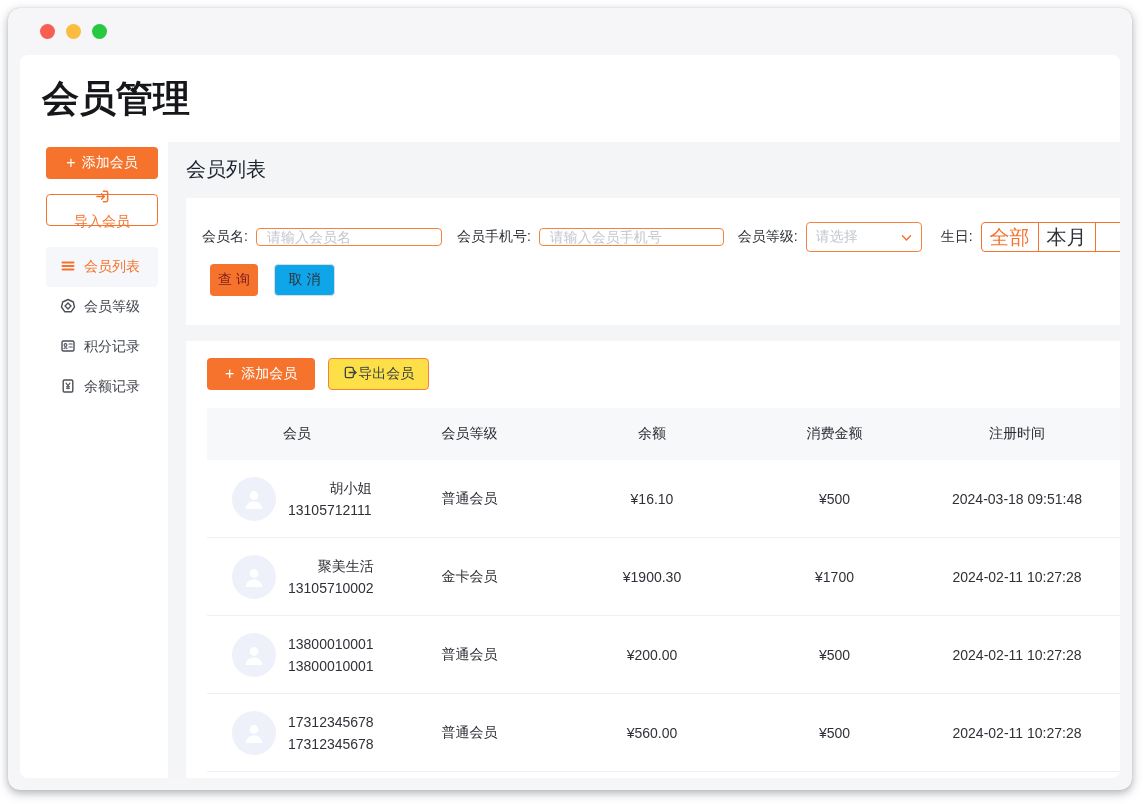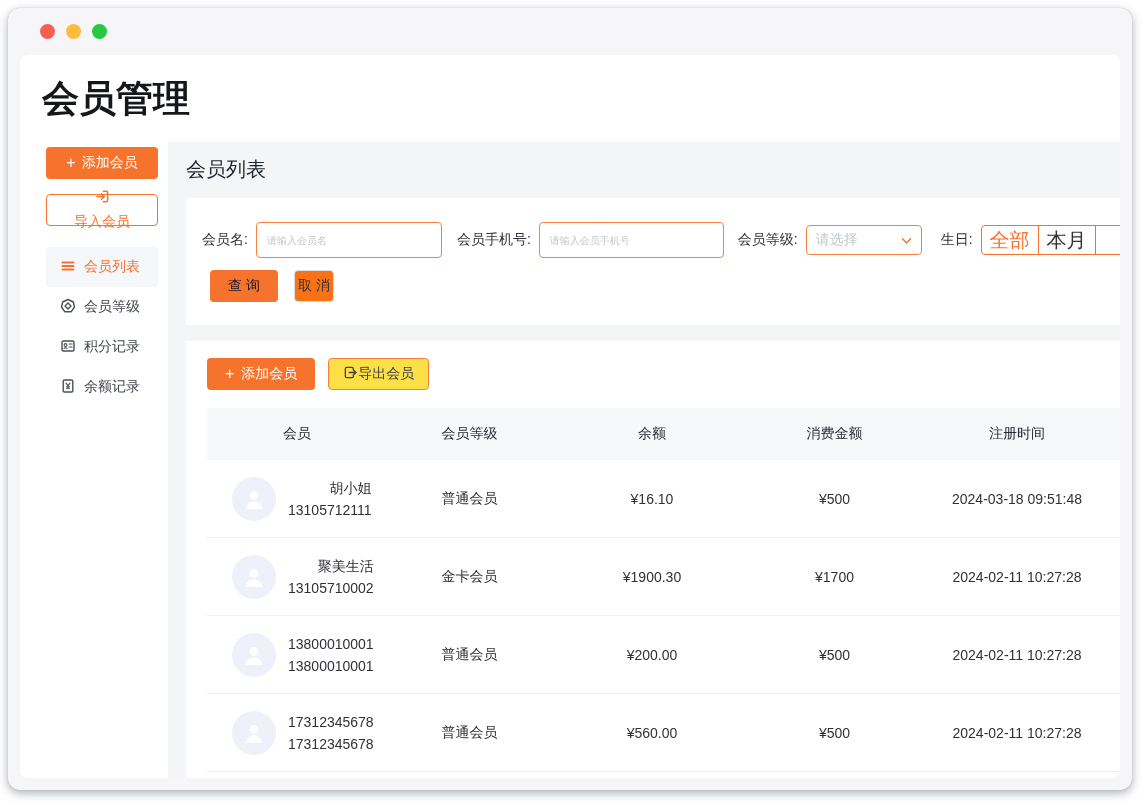--- a/index.html
+++ b/index.html
@@ -52,22 +52,22 @@
   
   .main { flex:1; min-width:0; background:#f4f5f7; overflow:hidden; display:flex; flex-direction:column; }
   .main-title-block { height:56px; flex:none; padding:14px 0 0 18px; }
   .main-title { font-size:20px; font-weight:500; color:#1c232e; }
   .panel { background:#fff; margin-left:18px; width:1000px; flex:none; }
   
   .filter-panel { height:127px; padding:24px 0 0 16px; }
   .filter-row { display:flex; align-items:center; }
   .f-label { font-size:14px; color:#2e3238; margin-right:8px; white-space:nowrap; }
   .f-input {
-    height:36px; border:1px solid #f7823f; border-radius:4px;
-    padding:0 10px; font-size:10px; color:#303138; background:#fff;
+    height:18px; border:1px solid #f7823f; border-radius:4px;
+    padding:0 10px; font-size:14px; color:#303138; background:#fff;
     font-family:inherit; outline:none;
   }
   .f-input::placeholder { color:#c2c7cf; }
   .w-name { width:186px; }
   .w-phone { width:185px; }
   .gap15 { margin-left:15px; } .gap14 { margin-left:14px; } .gap19 { margin-left:19px; }
   .f-select {
     width:116px; height:30px; border:1px solid #f7823f; border-radius:4px;
     display:flex; align-items:center; justify-content:space-between;
     padding:0 9px; cursor:pointer; background:#fff;
@@ -80,22 +80,22 @@
     font-size:20px; color:#303138; background:#fff; cursor:pointer;
   }
   .seg:first-child { margin-left:0; border-radius:4px 0 0 4px; }
   .seg.selected { color:#f5732c; }
   .filter-actions { margin-top:12px; display:flex; gap:16px; padding-left:8px; }
   .btn {
     height:32px; border-radius:4px; font-size:14px; cursor:pointer;
     display:flex; align-items:center; justify-content:center;
     font-family:inherit; border:1px solid transparent; background:none;
   }
-  .btn-primary { background:#f5732c; color:#0f172a; width:68px;text-align:center; }
-  .btn-plain { background:#f97316; border-color:#d9dce3; color:#2e3238; width:40px; }
+  .btn-primary { background:#f5732c; color:#7f1d1d; width:48px;text-align:center; }
+  .btn-plain { background:#0ea5e9; border-color:#d9dce3; color:#2e3238; width:61px; }
   
   .table-panel { margin-top:16px; flex:1 1 auto; padding:17px 0 0 21px; overflow:hidden; }
   .tbl-toolbar { display:flex; gap:13px; }
   .btn-add { background:#f5732c; color:#fff; padding:0 17px; gap:7px; }
   .btn-export { background:#fde047; border-color:#f7823f; color:#3c4149; padding:0 14px; }
   .tbl { margin-top:18px; width:940px; font-size:14px; }
   .t-row { display:grid; grid-template-columns:180px 165px 200px 165px 200px; align-items:center; }
   .t-head { height:52px; background:#f7f8fa; color:#282c33; font-weight:500; }
   .t-row > div { text-align:center; }
   .t-body-row { height:78px; border-bottom:1px solid #edeff2; color:#303138; }

